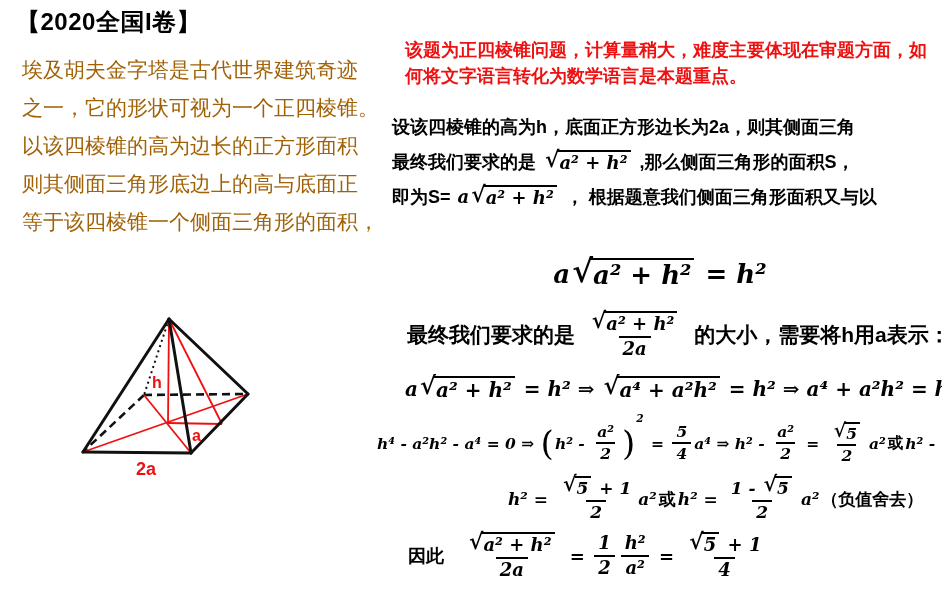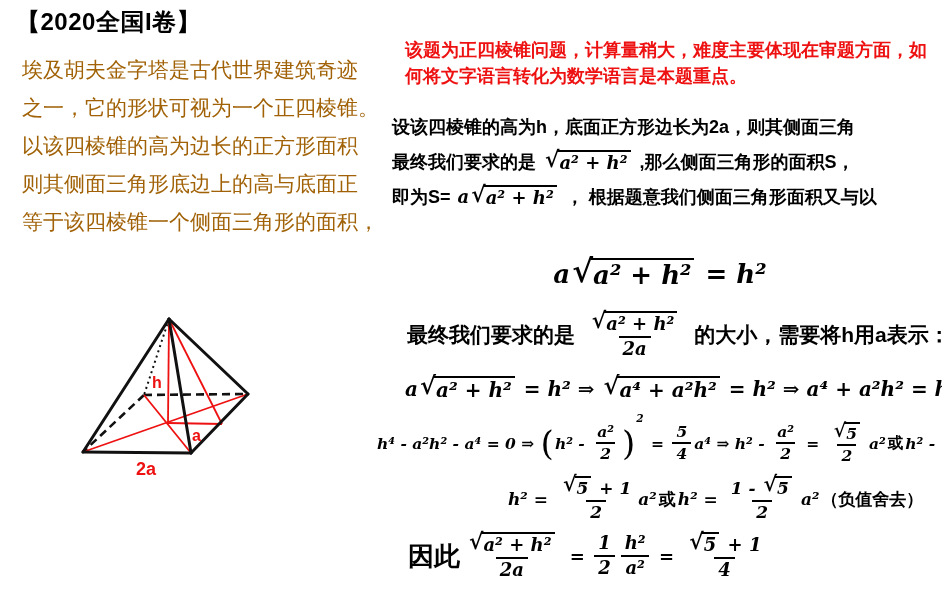--- a/index.html
+++ b/index.html
@@ -39,21 +39,21 @@
   .big{font-style:normal;font-size:2.2em;font-weight:normal;line-height:0.9;margin:0 1px;}
   .sup{align-self:flex-start;font-size:0.68em;margin:-2px 2px 0 0;}
   .eqmain{left:405px;top:250px;width:510px;height:48px;justify-content:center;font-size:26px;}
   .goal{left:405px;top:306px;width:537px;height:58px;font-size:18px;}
   .goal .upr{font-size:21px;}
   .chain1{left:405px;top:366px;width:537px;height:46px;font-size:20px;}
   .chain2{left:377px;top:414px;width:565px;height:58px;font-size:15.5px;}
   .roots{left:405px;top:472px;width:537px;height:54px;font-size:17px;padding-left:103px;box-sizing:border-box;}
   .roots .upr{font-size:17px;}
   .concl{left:408px;top:526px;width:534px;height:60px;display:flex;align-items:center;}
-  .clabel{font-size:26px;font-weight:bold;margin-right:0;}
+  .clabel{font-size:18px;font-weight:bold;margin-right:16px;}
   .cformula{display:flex;align-items:center;white-space:nowrap;font-size:18px;}
 </style>
 </head>
 <body style="--red: #ee1111; --bg: #ffffff; --ink: #000000;">
 
 <div class="abs title">【2020全国I卷】</div>
 
 <div class="abs problem">
   <div class="pline">埃及胡夫金字塔是古代世界建筑奇迹</div>
   <div class="pline">之一，它的形状可视为一个正四棱锥。</div>

